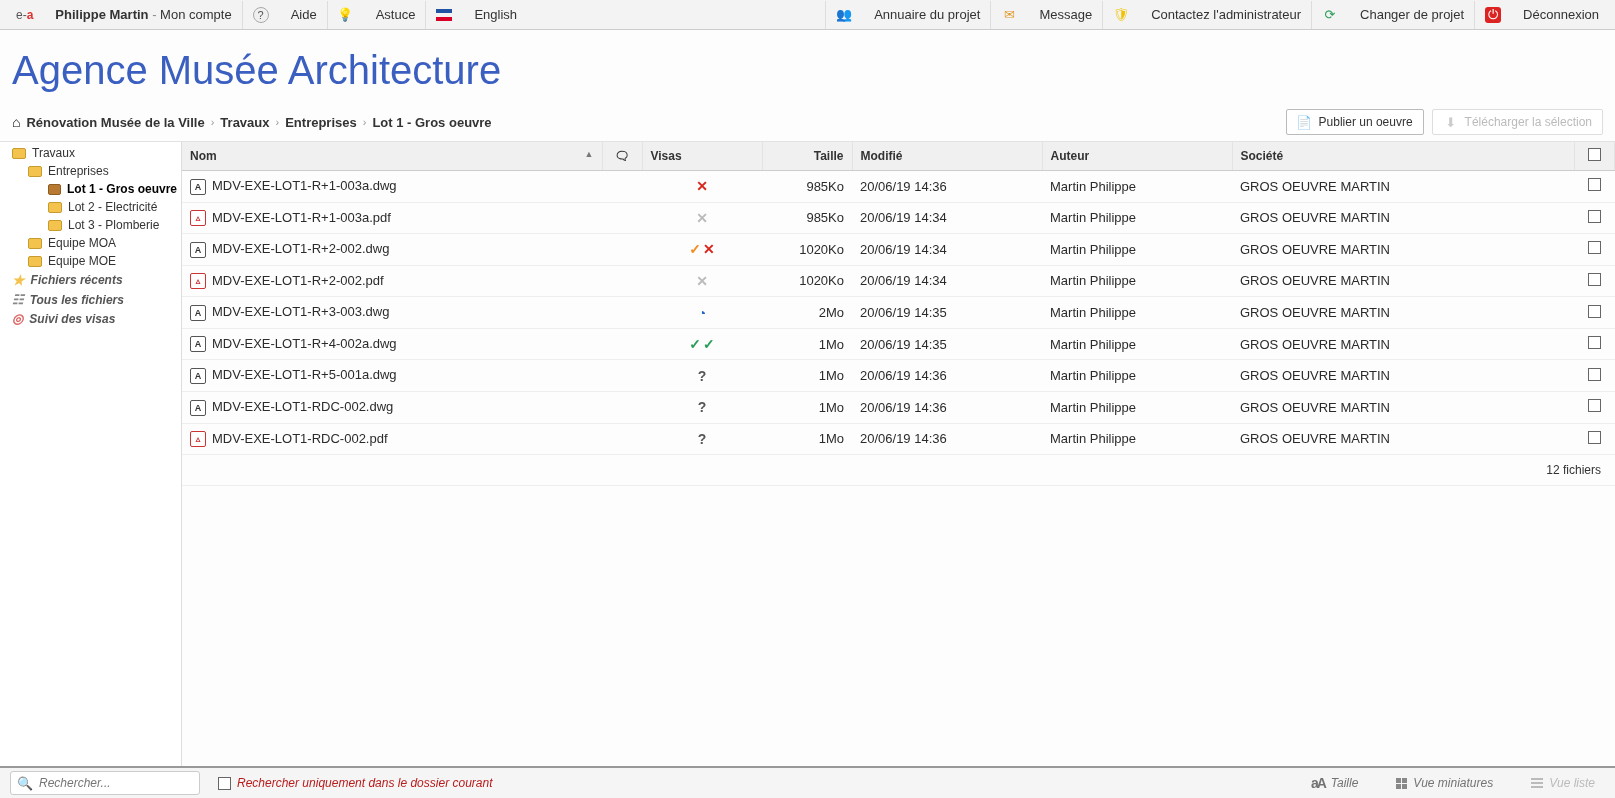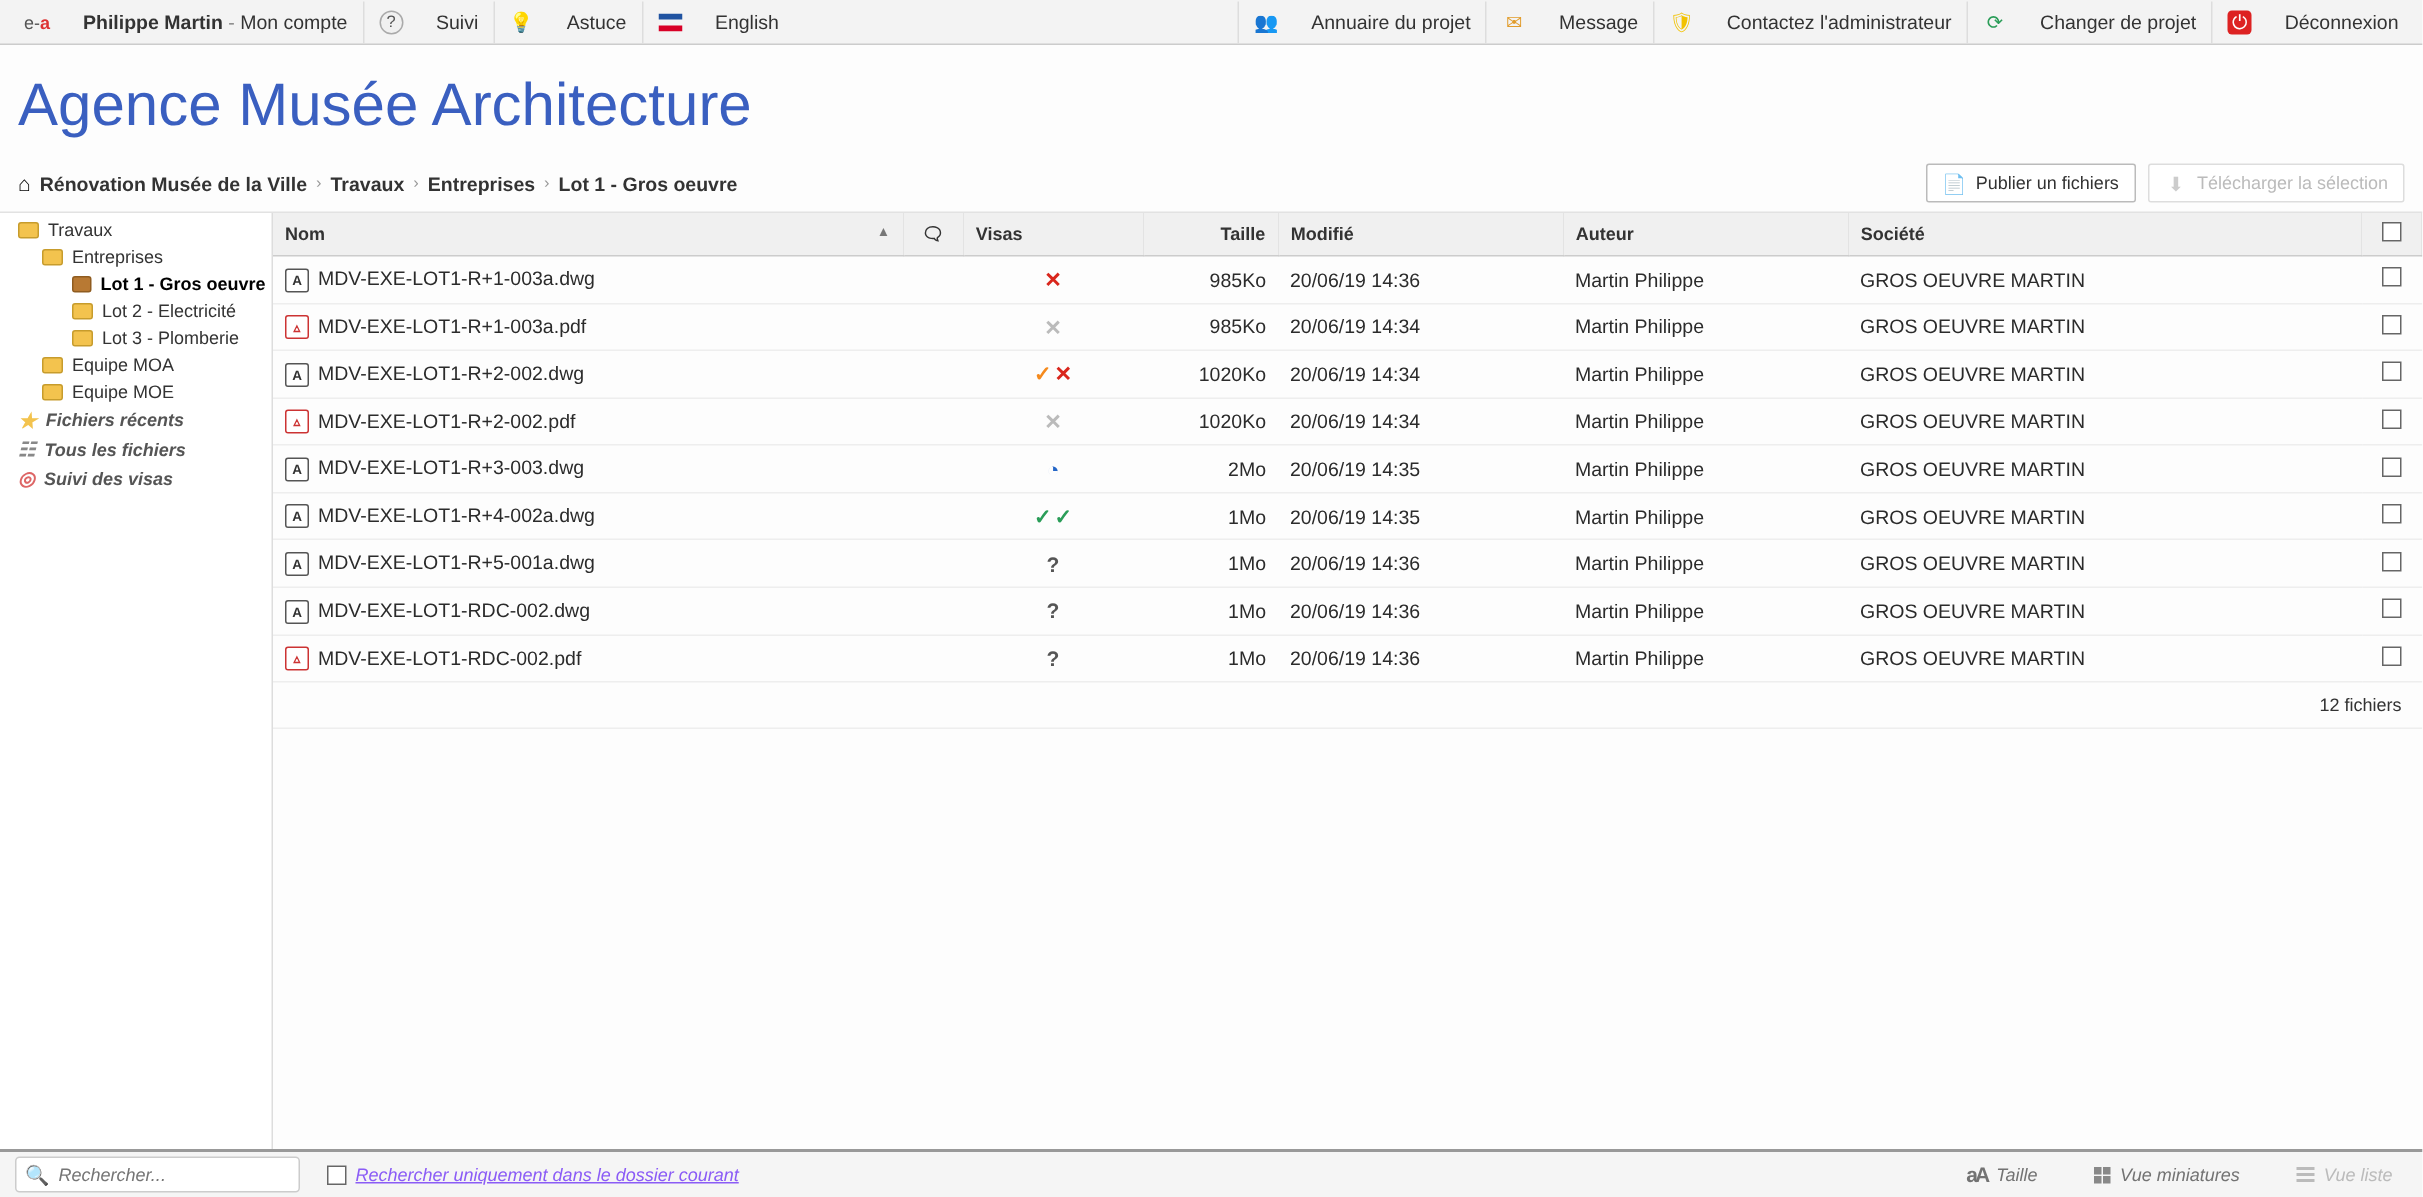--- a/index.html
+++ b/index.html
@@ -184,21 +184,21 @@
   .searchbox{
     display:flex;align-items:center;gap:6px;
     border:1px solid #ccc;border-radius:3px;background:#fff;
     height:24px;padding:0 6px;width:190px;
   }
   .searchbox input{
     border:none;outline:none;font-size:12px;font-style:italic;color:#999;width:100%;
     background:transparent;
   }
   .search-icon{color:#999;}
-  .folder-only{display:flex;align-items:center;gap:6px;font-style:italic;color:#8b5cf6;text-decoration:underline;}
+  .folder-only{display:flex;align-items:center;gap:6px;font-style:italic;color:#b91c1c;}
   .footer-spacer{flex:1;}
   .foot-ctl{display:flex;align-items:center;gap:6px;color:#737373;font-style:italic; padding:0 10px;}
   .foot-ctl.disabled{color:#bbb;}
   .aA{font-style:normal;font-size:14px;letter-spacing:-2px;font-weight:bold;}
   .grid-icon{display:inline-grid;grid-template-columns:repeat(2,5px);grid-gap:1px;}
   .grid-icon span{width:5px;height:5px;background:#888;display:block;}
   .list-lines-icon{display:inline-flex;flex-direction:column;gap:2px;}
   .list-lines-icon span{width:12px;height:2px;background:#bbb;display:block;}
 </style>
 </head>
@@ -208,21 +208,21 @@
   <div class="menubar-left">
     <div class="menubar-item">
       <span class="brand-ea">e-<b>a</b></span>
       <span><b>Philippe Martin</b>
         <span class="account-sep"> - </span>
         <span>Mon compte</span>
       </span>
     </div>
     <div class="menubar-item">
       <span class="icon icon-help">?</span>
-      <span>Suivi</span>
+      <span>Aide</span>
     </div>
     <div class="menubar-item">
       <span class="icon icon-bulb">💡</span>
       <span>Astuce</span>
     </div>
     <div class="menubar-item">
       <span class="icon icon-flag"></span>
       <span>English</span>
     </div>
   </div>
@@ -261,21 +261,21 @@
     <span class="sep">›</span>
     <span>Travaux</span>
     <span class="sep">›</span>
     <span>Entreprises</span>
     <span class="sep">›</span>
     <span>Lot 1 - Gros oeuvre</span>
   </div>
   <div class="action-buttons">
     <div class="btn">
       <span class="icon icon-add">📄</span>
-      <span>Publier un fichiers</span>
+      <span>Publier un oeuvre</span>
     </div>
     <div class="btn disabled">
       <span class="icon icon-dl">⬇</span>
       <span>Télécharger la sélection</span>
     </div>
   </div>
 </div>
 
 <div class="main">
   <div class="sidebar">

